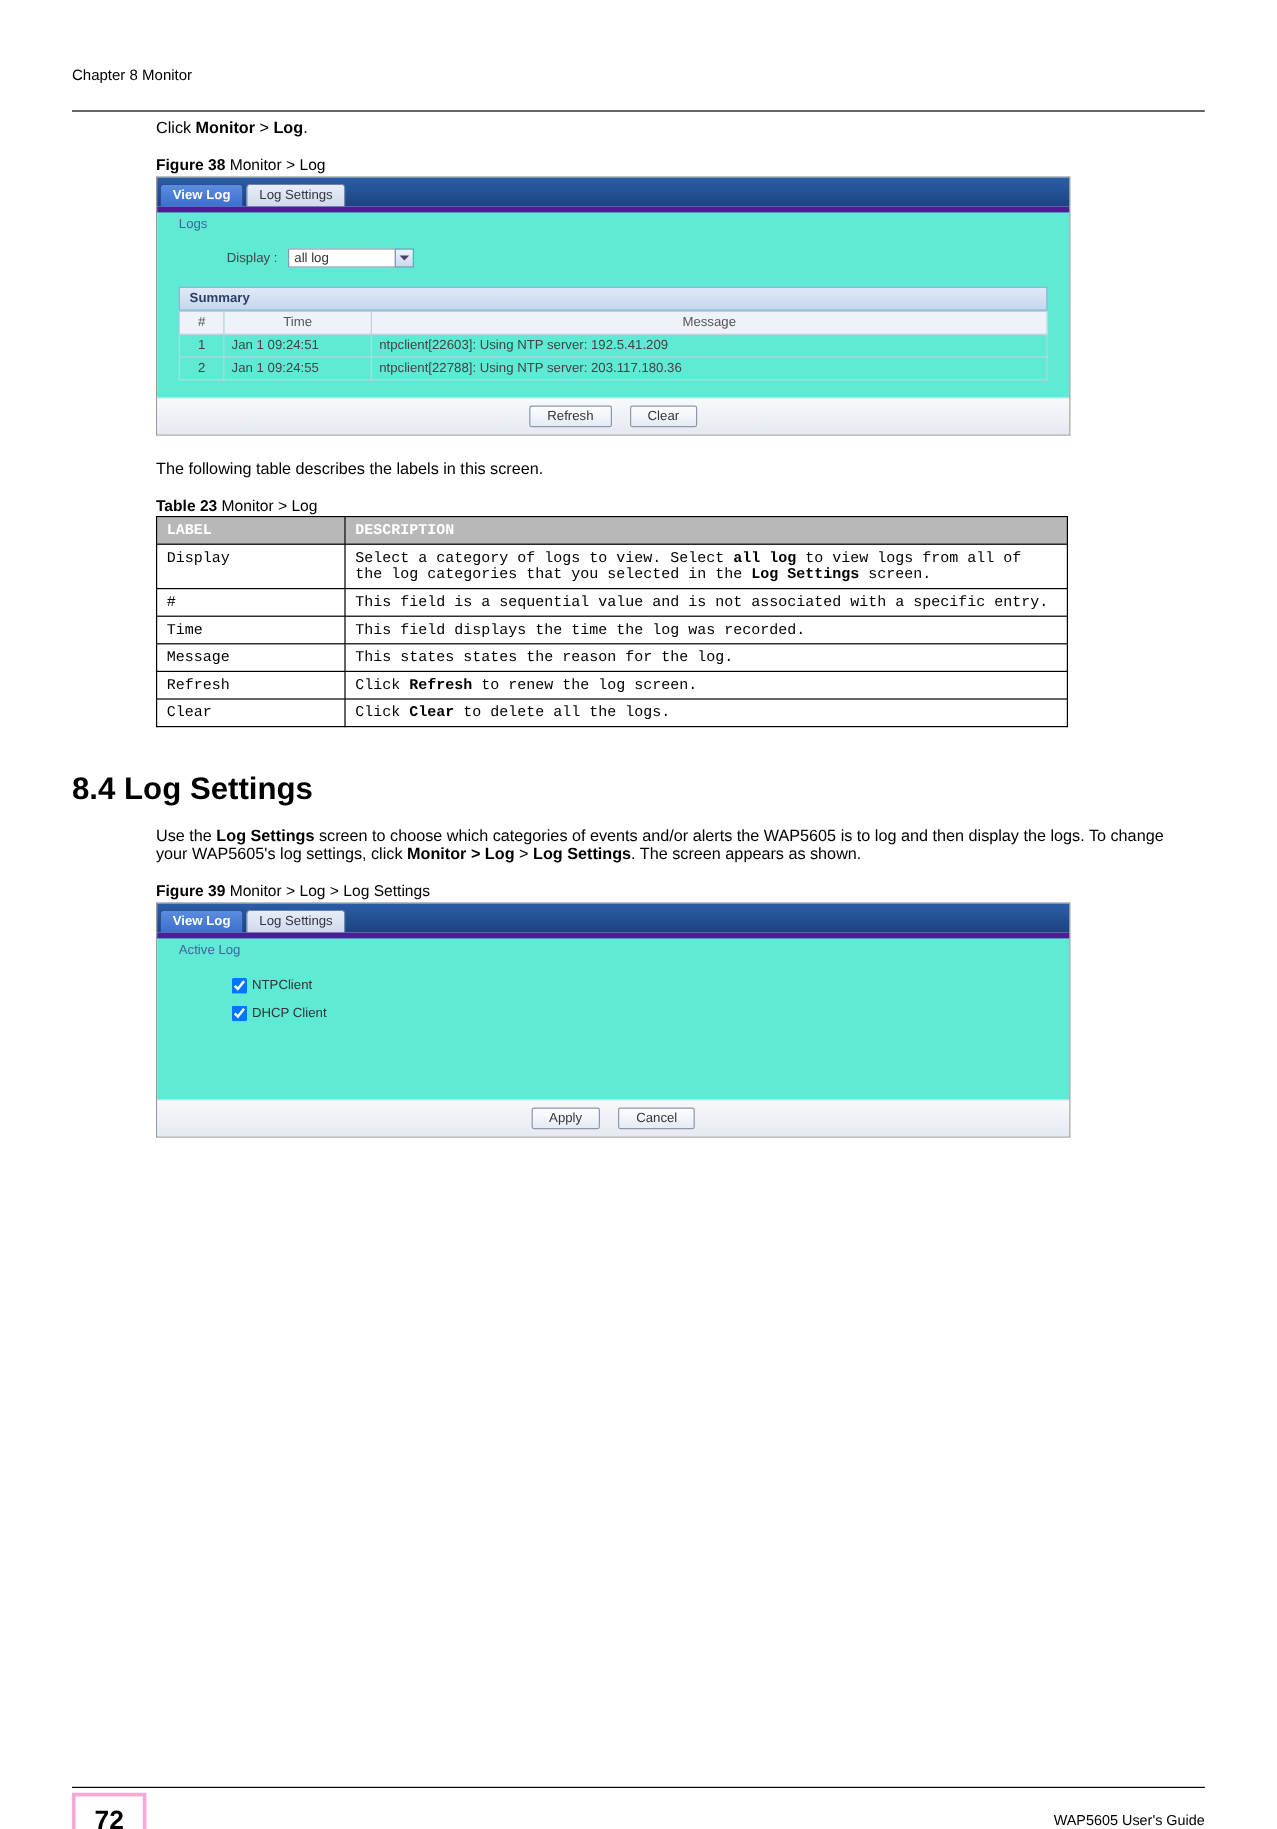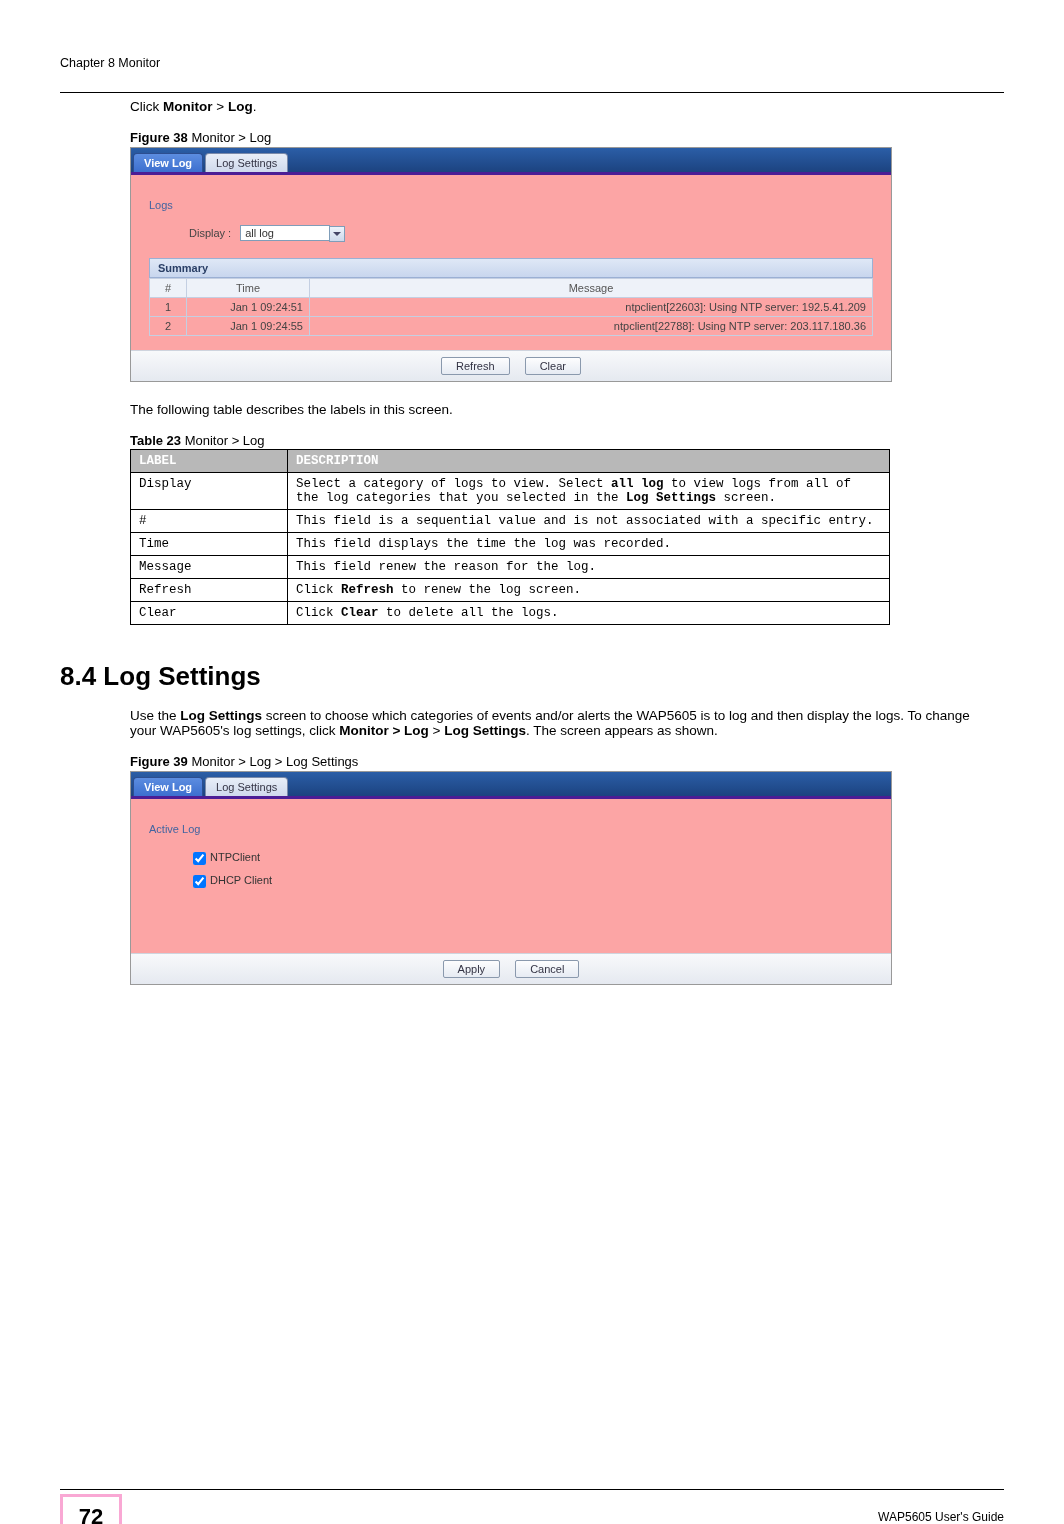--- a/index.html
+++ b/index.html
@@ -70,23 +70,23 @@
     color: #334;
     cursor: pointer;
   }
   .tab.active {
     background: linear-gradient(#5c8de0,#3c6fcf);
     color: #fff;
     font-weight: bold;
     border-color: #2c4e90;
   }
   .ss-body {
-    background: #fca5a5;
-    padding: 20px 18px 14px 18px;
-    border-top: 3px solid #4c1d95;
+    background: #5eead4;
+    padding: 0 18px 14px 18px;
+    border-top: 5px solid #4c1d95;
   }
   .section-label {
     color: #4264a0;
     font-size: 11px;
     margin: 4px 0 14px 0;
   }
   .display-row {
     margin: 0 0 16px 40px;
     font-size: 11px;
   }
@@ -137,21 +137,20 @@
     border:1px solid #c4cfe2;
     padding: 3px 6px;
     font-weight: normal;
     color:#555;
     text-align:center;
   }
   .log-table td {
     border:1px solid #c4cfe2;
     padding: 3px 6px;
     color:#444;
-    text-align:right;
   }
   .log-table td.num { width:24px; text-align:center; }
   .log-table td.time { width:110px; }
   .btn-bar {
     background: linear-gradient(#f8f9fb,#e5e9f0);
     border-top:1px solid #cfd4de;
     padding: 6px 0;
     text-align:center;
   }
   .btn {
@@ -331,21 +330,21 @@
       <tr>
         <td class="label-col">#</td>
         <td>This field is a sequential value and is not associated with a specific entry.</td>
       </tr>
       <tr>
         <td class="label-col">Time</td>
         <td>This field displays the time the log was recorded.</td>
       </tr>
       <tr>
         <td class="label-col">Message</td>
-        <td>This field renew the reason for the log.</td>
+        <td>This states states the reason for the log.</td>
       </tr>
       <tr>
         <td class="label-col">Refresh</td>
         <td><span>Click </span><span class="bold">Refresh</span><span> to renew the log screen.</span></td>
       </tr>
       <tr>
         <td class="label-col">Clear</td>
         <td><span>Click </span><span class="bold">Clear</span><span> to delete all the logs.</span></td>
       </tr>
     </tbody>

